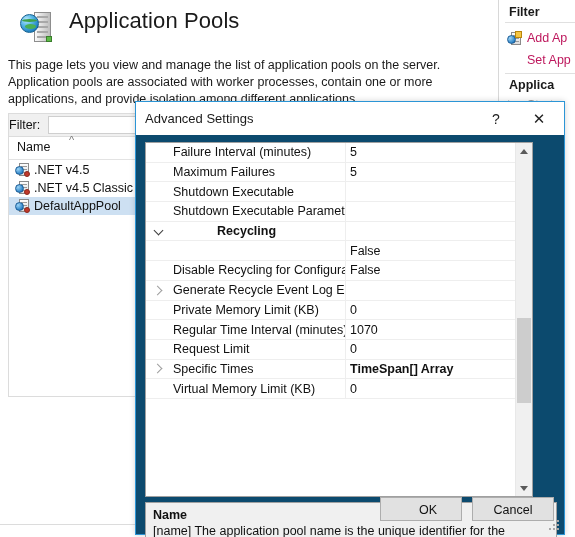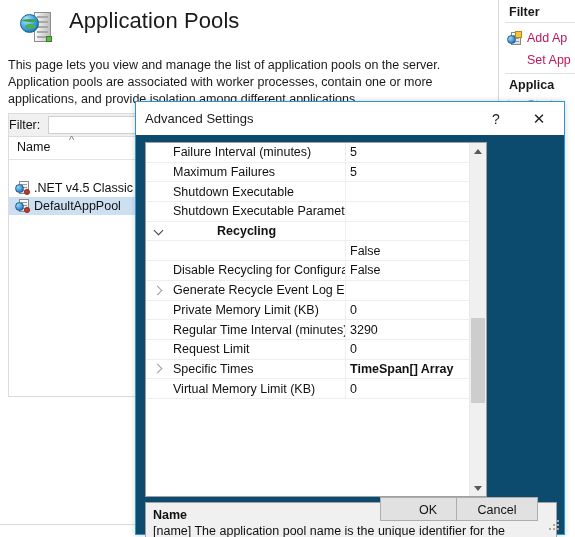--- a/index.html
+++ b/index.html
@@ -329,21 +329,21 @@
     text-align: center;
     font-size: 15px;
     color: #222;
     cursor: default;
   }
 
   
   .propgrid {
     position: absolute;
     left: 9px; top: 40px;
-    width: 342px;
+    width: 388px;
     height: 355px;
     background: #ffffff;
     border: 1px solid #a0a0a0;
     box-sizing: border-box;
     overflow: hidden;
   }
   .pg-rows {
     position: absolute;
     left: 0; top: 0;
     width: 395px;
@@ -489,21 +489,21 @@
     border: 1px solid #adadad;
     box-sizing: border-box;
     font-family: "Liberation Sans", sans-serif;
     font-size: 12.5px;
     color: #111;
     cursor: default;
     line-height: 22px;
     text-align: center;
   }
   #btn-ok { left: 244px; top: 395px; padding-left: 20px; }
-  #btn-cancel { left: 320px; top: 395px; }
+  #btn-cancel { left: 336px; top: 395px; }
 
   .resize-grip {
     position: absolute;
     right: 3px; bottom: 2px;
     width: 12px; height: 12px;
   }
   .resize-grip i {
     position: absolute;
     width: 2px; height: 2px;
     background: #a8a8a8;
@@ -555,20 +555,28 @@
   <div class="listview">
     <div class="lv-header">
       <div class="lv-col-name">Name</div>
       <div class="lv-sort-arrow">^</div>
       <div class="lv-col-sep" style="left:128px"></div>
       <div class="lv-col-sep" style="left:228px"></div>
       <div class="lv-col-sep" style="left:318px"></div>
       <div class="lv-col-sep" style="left:398px"></div>
     </div>
 
+    <div class="lv-row" style="top:24px">
+      <span class="ic appool-icon">
+        <span class="doc"></span>
+          <span class="globe"></span>
+          <span class="gear"></span>
+      </span>
+      <span class="txt">.NET v4.5</span>
+    </div>
 
     <div class="lv-row" style="top:42px">
       <span class="ic appool-icon">
         <span class="doc"></span>
           <span class="globe"></span>
           <span class="gear"></span>
       </span>
       <span class="txt">.NET v4.5 Classic</span>
     </div>
 
@@ -674,21 +682,21 @@
         <div class="pg-row">
           <div class="pg-leftgutter"></div>
           <div class="pg-name">Private Memory Limit (KB)</div>
           <div class="pg-divider"></div>
           <div class="pg-value">0</div>
         </div>
         <div class="pg-row">
           <div class="pg-leftgutter"></div>
           <div class="pg-name">Regular Time Interval (minutes)</div>
           <div class="pg-divider"></div>
-          <div class="pg-value">3290</div>
+          <div class="pg-value">1070</div>
         </div>
         <div class="pg-row">
           <div class="pg-leftgutter"></div>
           <div class="pg-name">Request Limit</div>
           <div class="pg-divider"></div>
           <div class="pg-value">0</div>
         </div>
         <div class="pg-row">
           <div class="pg-leftgutter"></div>
           <div class="pg-expander">

